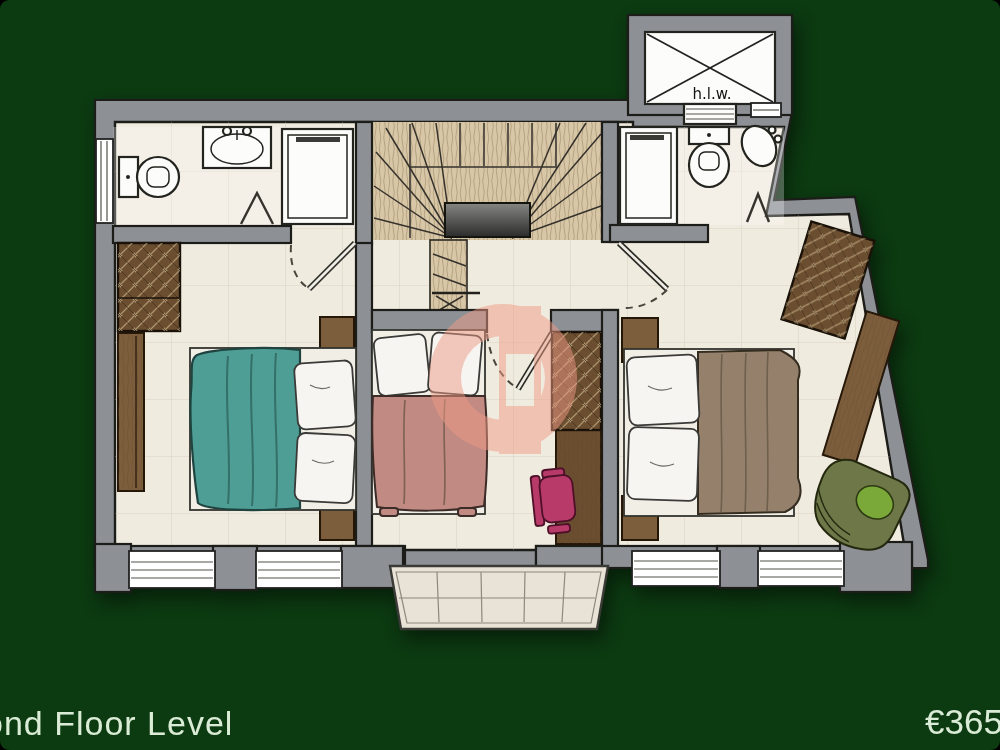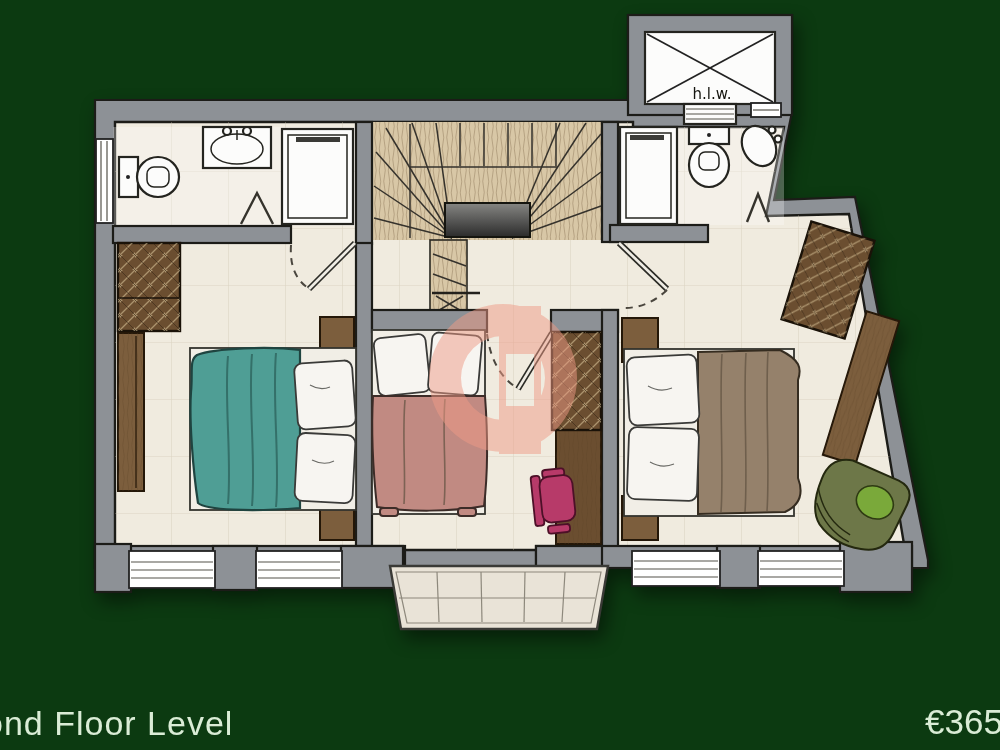--- a/index.html
+++ b/index.html
@@ -1,16 +1,16 @@
 <!DOCTYPE html>
 <html style="--bg: #0c3a11; --footer-text: #daecd6; --wall: #8d9196; --outline: #1c1c18; --floor: #f0ebdf; --stair-wood: #d8c7a6; --fixture: #fcfcfb; --wood: #7c5e3d; --wood-dark: #6b4e30; --teal: #4f9e95; --teal-dark: #23524c; --pink-duvet: #c18a82; --brown-duvet: #95816b; --pillow: #f7f5f1; --chair-pink: #b73a69; --armchair: #6d7748; --cushion: #7aa93a; --balcony: #e9e3d7; --watermark: #ef9b86;"><head>
 <meta charset="utf-8">
 <style>
   html,body{margin:0;padding:0;background:#000;}
-  .stage{position:relative;width:1000px;height:750px;overflow:hidden;background:var(--bg,#0c3a11);font-family:"Liberation Sans",sans-serif;}
+  .stage{position:relative;width:1000px;height:750px;overflow:hidden;background:var(--bg,#0c3a11);font-family:"Liberation Sans",sans-serif;border-radius:9px;}
   .plan-svg{position:absolute;left:0;top:0;}
   .plan-shadow{filter:drop-shadow(5px 9px 9px rgba(0,0,0,0.45));}
   .wall{fill:var(--wall);stroke:var(--outline);stroke-width:2.2;}
   .floor{fill:var(--floor);stroke:var(--outline);stroke-width:2.4;}
   .bathlight{fill:#ffffff;opacity:.28;}
   .fix{fill:var(--fixture);stroke:#24241f;stroke-width:2.2;}
   .fixthin{fill:none;stroke:#24241f;stroke-width:1.5;}
   .darkbar{fill:#3a3a36;}
   .wd{fill:var(--wood);stroke:#241708;stroke-width:2;}
   .wdd{fill:var(--wood-dark);stroke:#241708;stroke-width:2;}

